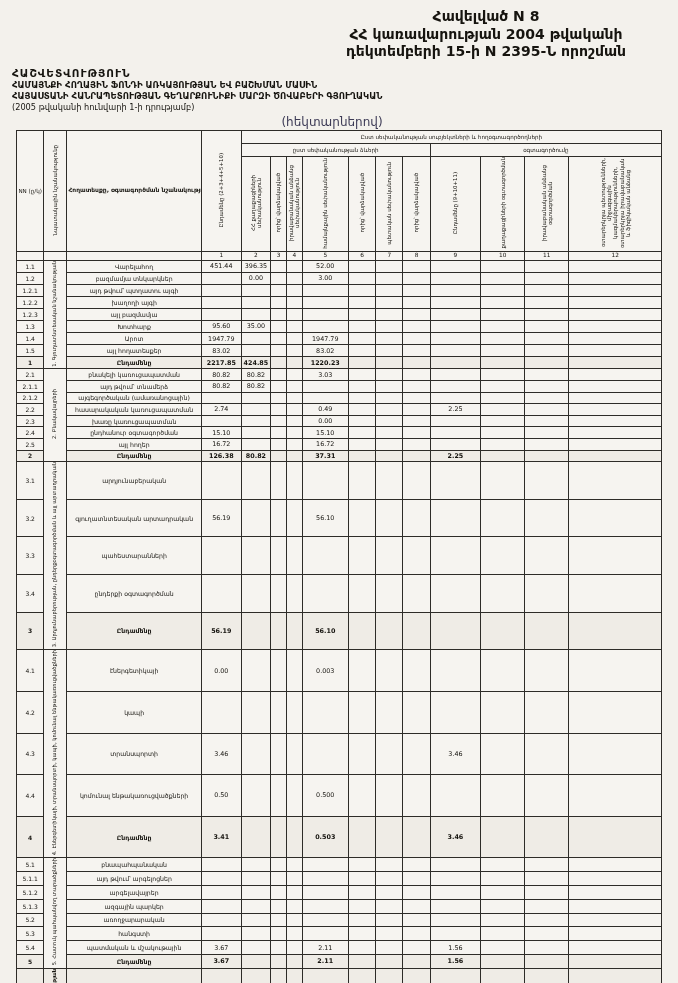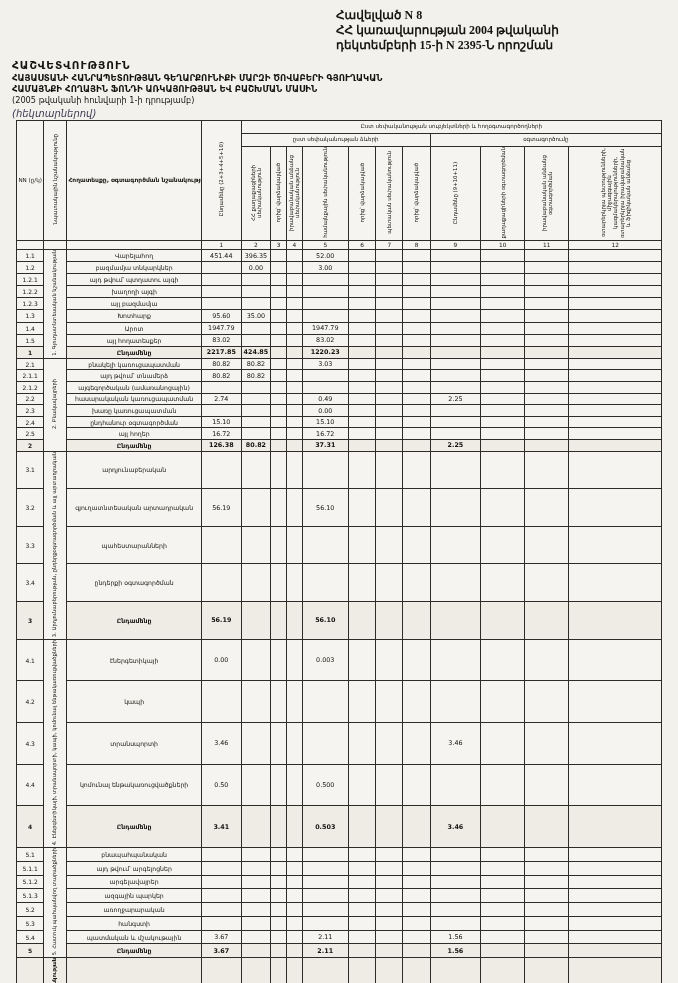--- a/index.html
+++ b/index.html
@@ -7,27 +7,27 @@
     width:678px; height:983px;
     background:#f3f1ec;
     font-family:"DejaVu Sans", sans-serif;
     color:#16140f;
     position:relative;
     overflow:hidden;
   }
   .page { width:678px; height:983px; box-sizing:border-box; padding:8px 12px; }
 
   
-  .appendix { width:300px; margin-left:auto; margin-right:30px; 
-              font-size:12px; font-weight:bold; line-height:1.25;font-family:Liberation Serif, serif; }
+  .appendix { width:300px; margin-left:auto; margin-right:30px; text-align:center;
+              font-size:14px; font-weight:bold; line-height:1.25; }
   .titles { text-align:left; margin-top:6px; line-height:1.3; }
   .report-title { font-size:10.5px; font-weight:bold; letter-spacing:1px; }
   .report-sub { font-size:8.6px; font-weight:bold; }
   .report-date { font-size:8.2px; font-weight:normal; }
-  .unit-note { text-align:left; font-size:10px; font-style:italic; color:#3c3a55;
+  .unit-note { text-align:center; font-size:12px; color:#3c3a55;
                margin:2px 14px 1px 0; }
 
   
   table.report { border-collapse:collapse; table-layout:fixed; width:646px; margin:0 auto;
                  background:#f6f4f0; }
   table.report th, table.report td {
     border:1px solid #2e2c28; padding:0 1px; overflow:hidden;
     white-space:nowrap; box-sizing:border-box;
   }
   thead th { font-weight:normal; font-size:5.6px; text-align:center; vertical-align:middle;
@@ -56,22 +56,22 @@
 <div class="page">
 
   <div class="appendix">
     <div>Հավելված N 8</div>
     <div>ՀՀ կառավարության 2004 թվականի</div>
     <div>դեկտեմբերի 15-ի N 2395-Ն որոշման</div>
   </div>
 
   <div class="titles">
     <div class="report-title">ՀԱՇՎԵՏՎՈՒԹՅՈՒՆ</div>
+    <div class="report-sub">ՀԱՄԱՅՆՔԻ ՀՈՂԱՅԻՆ ՖՈՆԴԻ ԱՌԿԱՅՈՒԹՅԱՆ ԵՎ ԲԱՇԽՄԱՆ ՄԱՍԻՆ</div>
     <div class="report-sub">ՀԱՅԱՍՏԱՆԻ ՀԱՆՐԱՊԵՏՈՒԹՅԱՆ ԳԵՂԱՐՔՈՒՆԻՔԻ ՄԱՐԶԻ ԾՈՎԱԲԵՐԻ ԳՅՈՒՂԱԿԱՆ</div>
-    <div class="report-sub">ՀԱՄԱՅՆՔԻ ՀՈՂԱՅԻՆ ՖՈՆԴԻ ԱՌԿԱՅՈՒԹՅԱՆ ԵՎ ԲԱՇԽՄԱՆ ՄԱՍԻՆ</div>
     <div class="report-date">(2005 թվականի հունվարի 1-ի դրությամբ)</div>
   </div>
 
   <div class="unit-note">(հեկտարներով)</div>
 
   <table class="report">
     <colgroup>
       <col style="width:26px">
         <col style="width:22px">
         <col style="width:128px">

